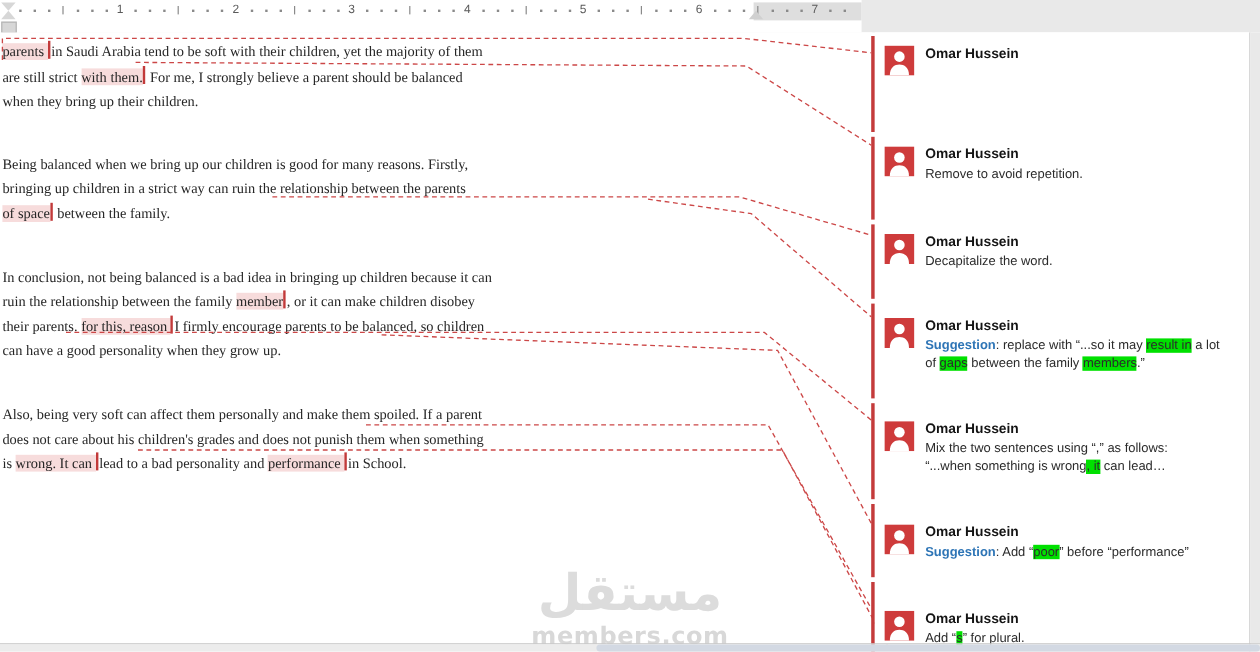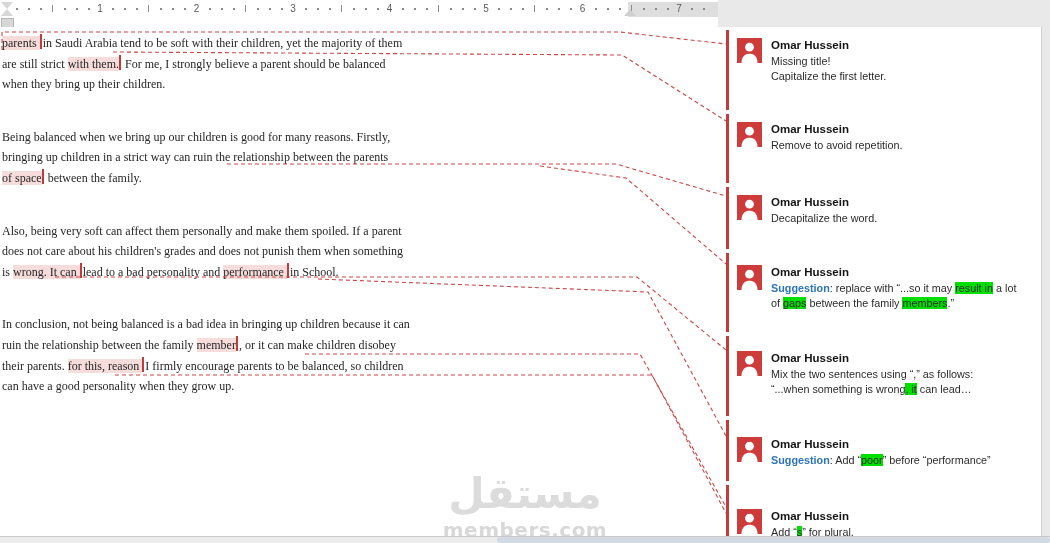--- a/index.html
+++ b/index.html
@@ -133,29 +133,29 @@
         <div class="dline"><span class="hl">parents </span><span class="endbar"></span><span>in Saudi Arabia tend to be soft with their children, yet the majority of them</span></div>
         <div class="dline"><span>are still strict </span><span class="hl">with them.</span><span class="endbar"></span><span> For me, I strongly believe a parent should be balanced</span></div>
         <div class="dline"><span>when they bring up their children.</span></div>
       </div>
       <div class="para">
         <div class="dline"><span>Being balanced when we bring up our children is good for many reasons. Firstly,</span></div>
         <div class="dline"><span>bringing up children in a strict way can ruin the relationship between the parents</span></div>
         <div class="dline"><span class="hl">of space</span><span class="endbar"></span><span> between the family.</span></div>
       </div>
       <div class="para">
-        <div class="dline"><span>Also, being very soft can affect them personally and make them spoiled. If a parent</span></div>
-        <div class="dline"><span>does not care about his children's grades and does not punish them when something</span></div>
-        <div class="dline"><span>is </span><span class="hl">wrong. It can </span><span class="endbar"></span><span>lead to a bad personality and </span><span class="hl">performance </span><span class="endbar"></span><span>in School.</span></div>
-      </div>
-      <div class="para">
         <div class="dline"><span>In conclusion, not being balanced is a bad idea in bringing up children because it can</span></div>
         <div class="dline"><span>ruin the relationship between the family </span><span class="hl">member</span><span class="endbar"></span><span>, or it can make children disobey</span></div>
         <div class="dline"><span>their parents. </span><span class="hl">for this, reason </span><span class="endbar"></span><span>I firmly encourage parents to be balanced, so children</span></div>
         <div class="dline"><span>can have a good personality when they grow up.</span></div>
+      </div>
+      <div class="para">
+        <div class="dline"><span>Also, being very soft can affect them personally and make them spoiled. If a parent</span></div>
+        <div class="dline"><span>does not care about his children's grades and does not punish them when something</span></div>
+        <div class="dline"><span>is </span><span class="hl">wrong. It can </span><span class="endbar"></span><span>lead to a bad personality and </span><span class="hl">performance </span><span class="endbar"></span><span>in School.</span></div>
       </div>
     </div>
   <div class="watermark">
     <div class="wm-ar">مستقل</div>
     <div class="wm-la">members.com</div>
   </div>
 </div>
 
 <svg class="leaders" width="1050" height="543">
     <polyline points="2,50 2,32 620,32 726,44" fill="none" stroke="#cc4747" stroke-width="1.1" stroke-dasharray="4 3"></polyline>
@@ -180,21 +180,20 @@
 
 <div class="comments-pane" id="comments-pane">
     <div class="comment" style="top: 11px;">
       <div class="avatar"><svg width="25" height="25" viewBox="0 0 25 25">
           <rect width="25" height="25" fill="#ce3b3b"></rect>
           <circle cx="12.5" cy="9.2" r="4.4" fill="#fff"></circle>
           <path d="M4.5 25 C4.5 18.2 8.5 15.8 12.5 15.8 C16.5 15.8 20.5 18.2 20.5 25 Z" fill="#fff"></path>
         </svg></div>
       <div class="cbody">
         <div class="cauthor">Omar Hussein</div>
-        <div class="ctext"><span>Missing title!</span><br><span>Capitalize the first letter.</span></div>
       </div>
     </div>
     <div class="comment" style="top: 95px;">
       <div class="avatar"><svg width="25" height="25" viewBox="0 0 25 25">
           <rect width="25" height="25" fill="#ce3b3b"></rect>
           <circle cx="12.5" cy="9.2" r="4.4" fill="#fff"></circle>
           <path d="M4.5 25 C4.5 18.2 8.5 15.8 12.5 15.8 C16.5 15.8 20.5 18.2 20.5 25 Z" fill="#fff"></path>
         </svg></div>
       <div class="cbody">
         <div class="cauthor">Omar Hussein</div>

